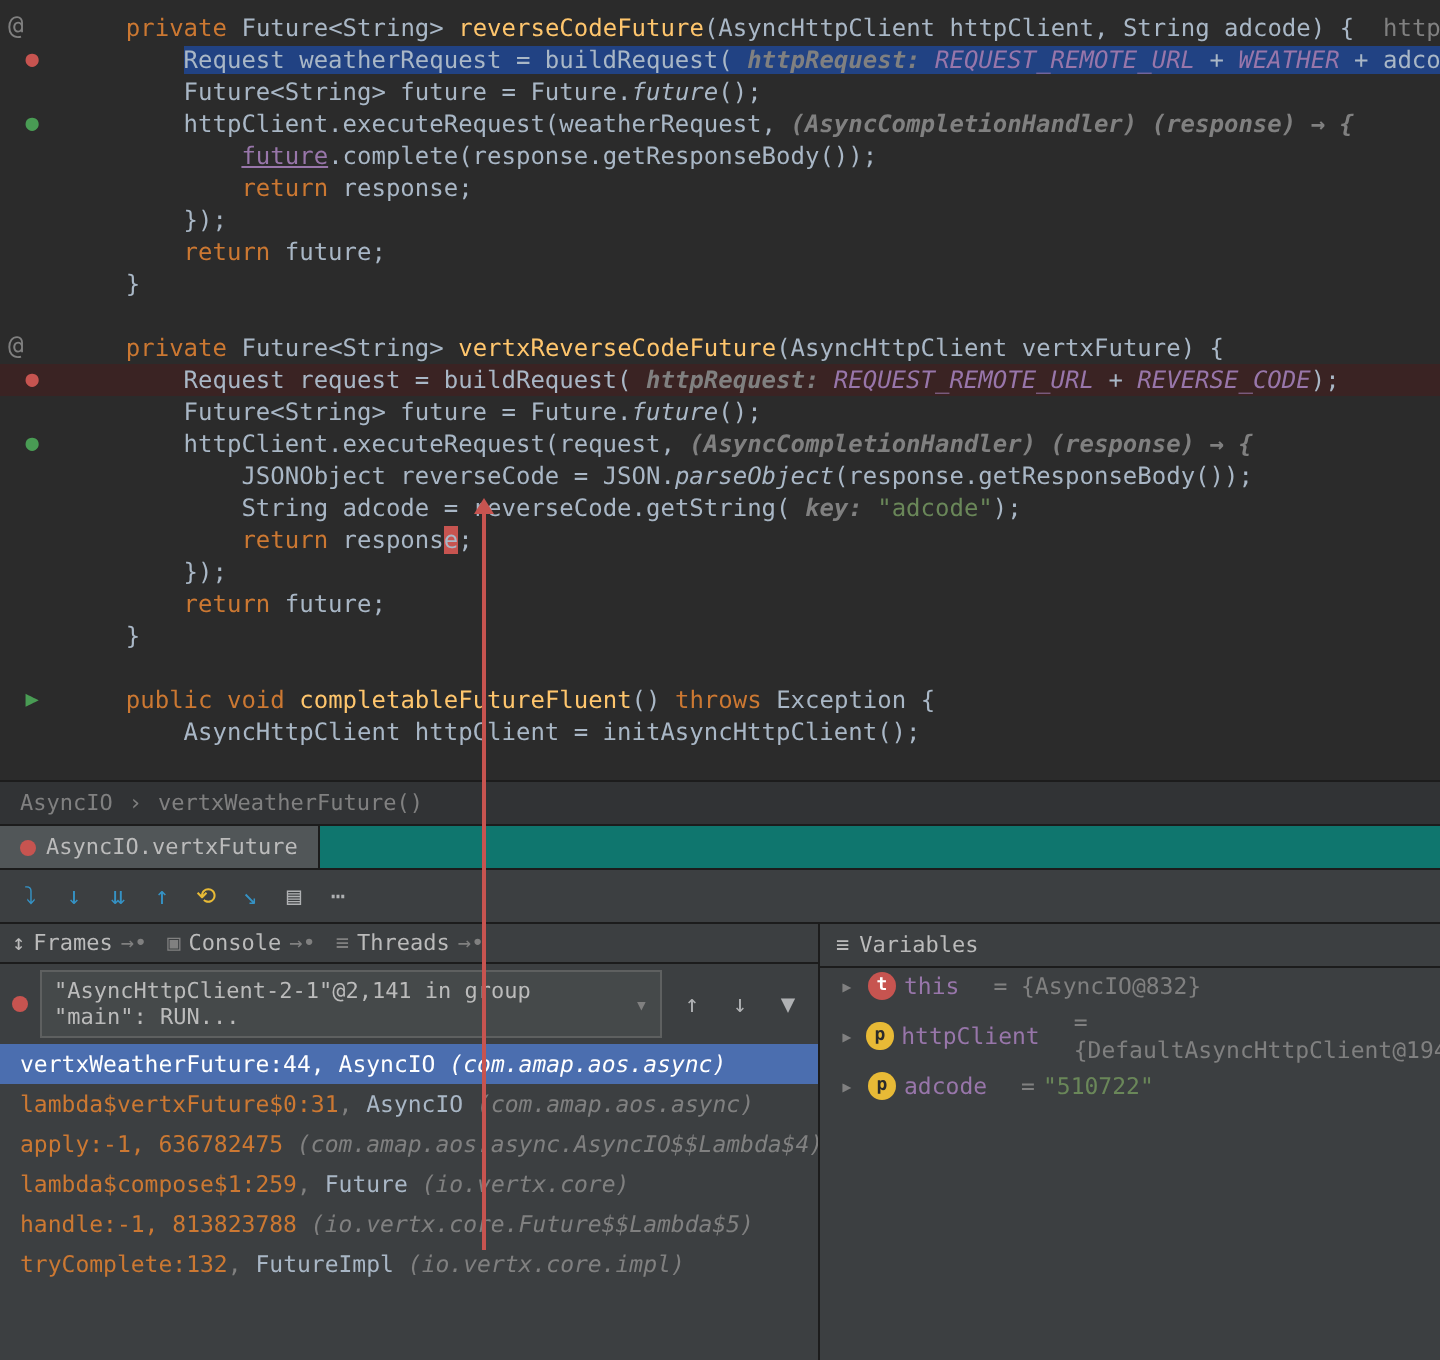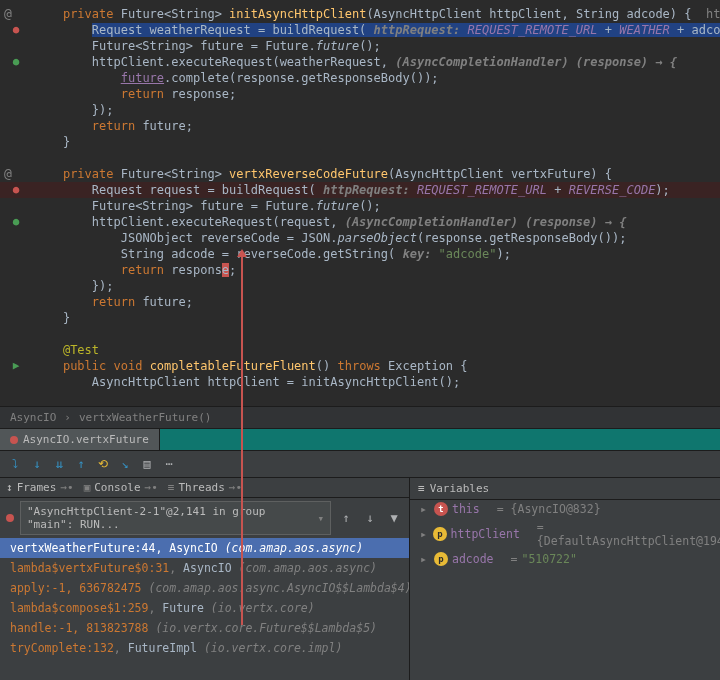--- a/index.html
+++ b/index.html
@@ -181,42 +181,41 @@
   border-bottom: 8px solid #c75450;
 }
 .gutter-at { position: absolute; left: 4px; color: #808080; font-size: 13px; }
 </style>
 </head>
 <body>
 
 <div class="red-line"></div>
 
 <div class="editor">
-<div class="line"><span class="gutter-at">@</span>    <span class="kw">private</span> <span>Future&lt;String&gt;</span> <span class="method">initAsyncHttpClient</span><span>(AsyncHttpClient httpClient, String adcode) {</span>  <span class="comment">httpCl</span></div>
+<div class="line"><span class="gutter-at">@</span>    <span class="kw">private</span> <span>Future&lt;String&gt;</span> <span class="method">reverseCodeFuture</span><span>(AsyncHttpClient httpClient, String adcode) {</span>  <span class="comment">httpCl</span></div>
 <div class="line"><span class="gutter-icon bp">●</span>        <span class="sel"><span>Request weatherRequest = buildRequest(</span><span class="param"> httpRequest:</span><span class="const"> REQUEST_REMOTE_URL</span><span> + </span><span class="const">WEATHER</span><span> + adcode);</span></span></div>
 <div class="line">        <span>Future&lt;String&gt; future = Future.</span><span style="font-style:italic">future</span><span>();</span></div>
 <div class="line"><span class="gutter-icon gr">●</span>        <span>httpClient.executeRequest(weatherRequest, </span><span class="param">(AsyncCompletionHandler) (response) → {</span></div>
 <div class="line">            <span style="color:#9876aa;text-decoration:underline">future</span><span>.complete(response.getResponseBody());</span></div>
 <div class="line">            <span class="kw">return</span><span> response;</span></div>
 <div class="line">        <span>});</span></div>
 <div class="line">        <span class="kw">return</span><span> future;</span></div>
 <div class="line">    <span>}</span></div>
 <div class="line"> </div>
 <div class="line"><span class="gutter-at">@</span>    <span class="kw">private</span> <span>Future&lt;String&gt;</span> <span class="method">vertxReverseCodeFuture</span><span>(AsyncHttpClient vertxFuture) {</span></div>
 <div class="line hiline"><span class="gutter-icon bp">●</span>        <span>Request request = buildRequest(</span><span class="param"> httpRequest:</span><span class="const"> REQUEST_REMOTE_URL</span><span> + </span><span class="const">REVERSE_CODE</span><span>);</span></div>
 <div class="line">        <span>Future&lt;String&gt; future = Future.</span><span style="font-style:italic">future</span><span>();</span></div>
 <div class="line"><span class="gutter-icon gr">●</span>        <span>httpClient.executeRequest(request, </span><span class="param">(AsyncCompletionHandler) (response) → {</span></div>
 <div class="line">            <span>JSONObject reverseCode = JSON.</span><span style="font-style:italic">parseObject</span><span>(response.getResponseBody());</span></div>
 <div class="line">            <span>String adcode = reverseCode.getString(</span><span class="param"> key:</span><span class="str"> "adcode"</span><span>);</span></div>
 <div class="line">            <span class="kw">return</span><span> respons</span><span style="background:#c75450">e</span><span>;</span></div>
 <div class="line">        <span>});</span></div>
 <div class="line">        <span class="kw">return</span><span> future;</span></div>
 <div class="line">    <span>}</span></div>
 <div class="line"> </div>
-<div class="line">    <span class="anno">@Test</span></div>
 <div class="line"><span class="gutter-icon arrow">▶</span>    <span class="kw">public void</span> <span class="method">completableFutureFluent</span><span>() </span><span class="kw">throws</span><span> Exception {</span></div>
 <div class="line">        <span>AsyncHttpClient httpClient = initAsyncHttpClient();</span></div>
 <div class="line"> </div>
 </div>
 
 <div class="breadcrumb">
   <span>AsyncIO</span>
   <span>›</span>
   <span>vertxWeatherFuture()</span>
 </div>

